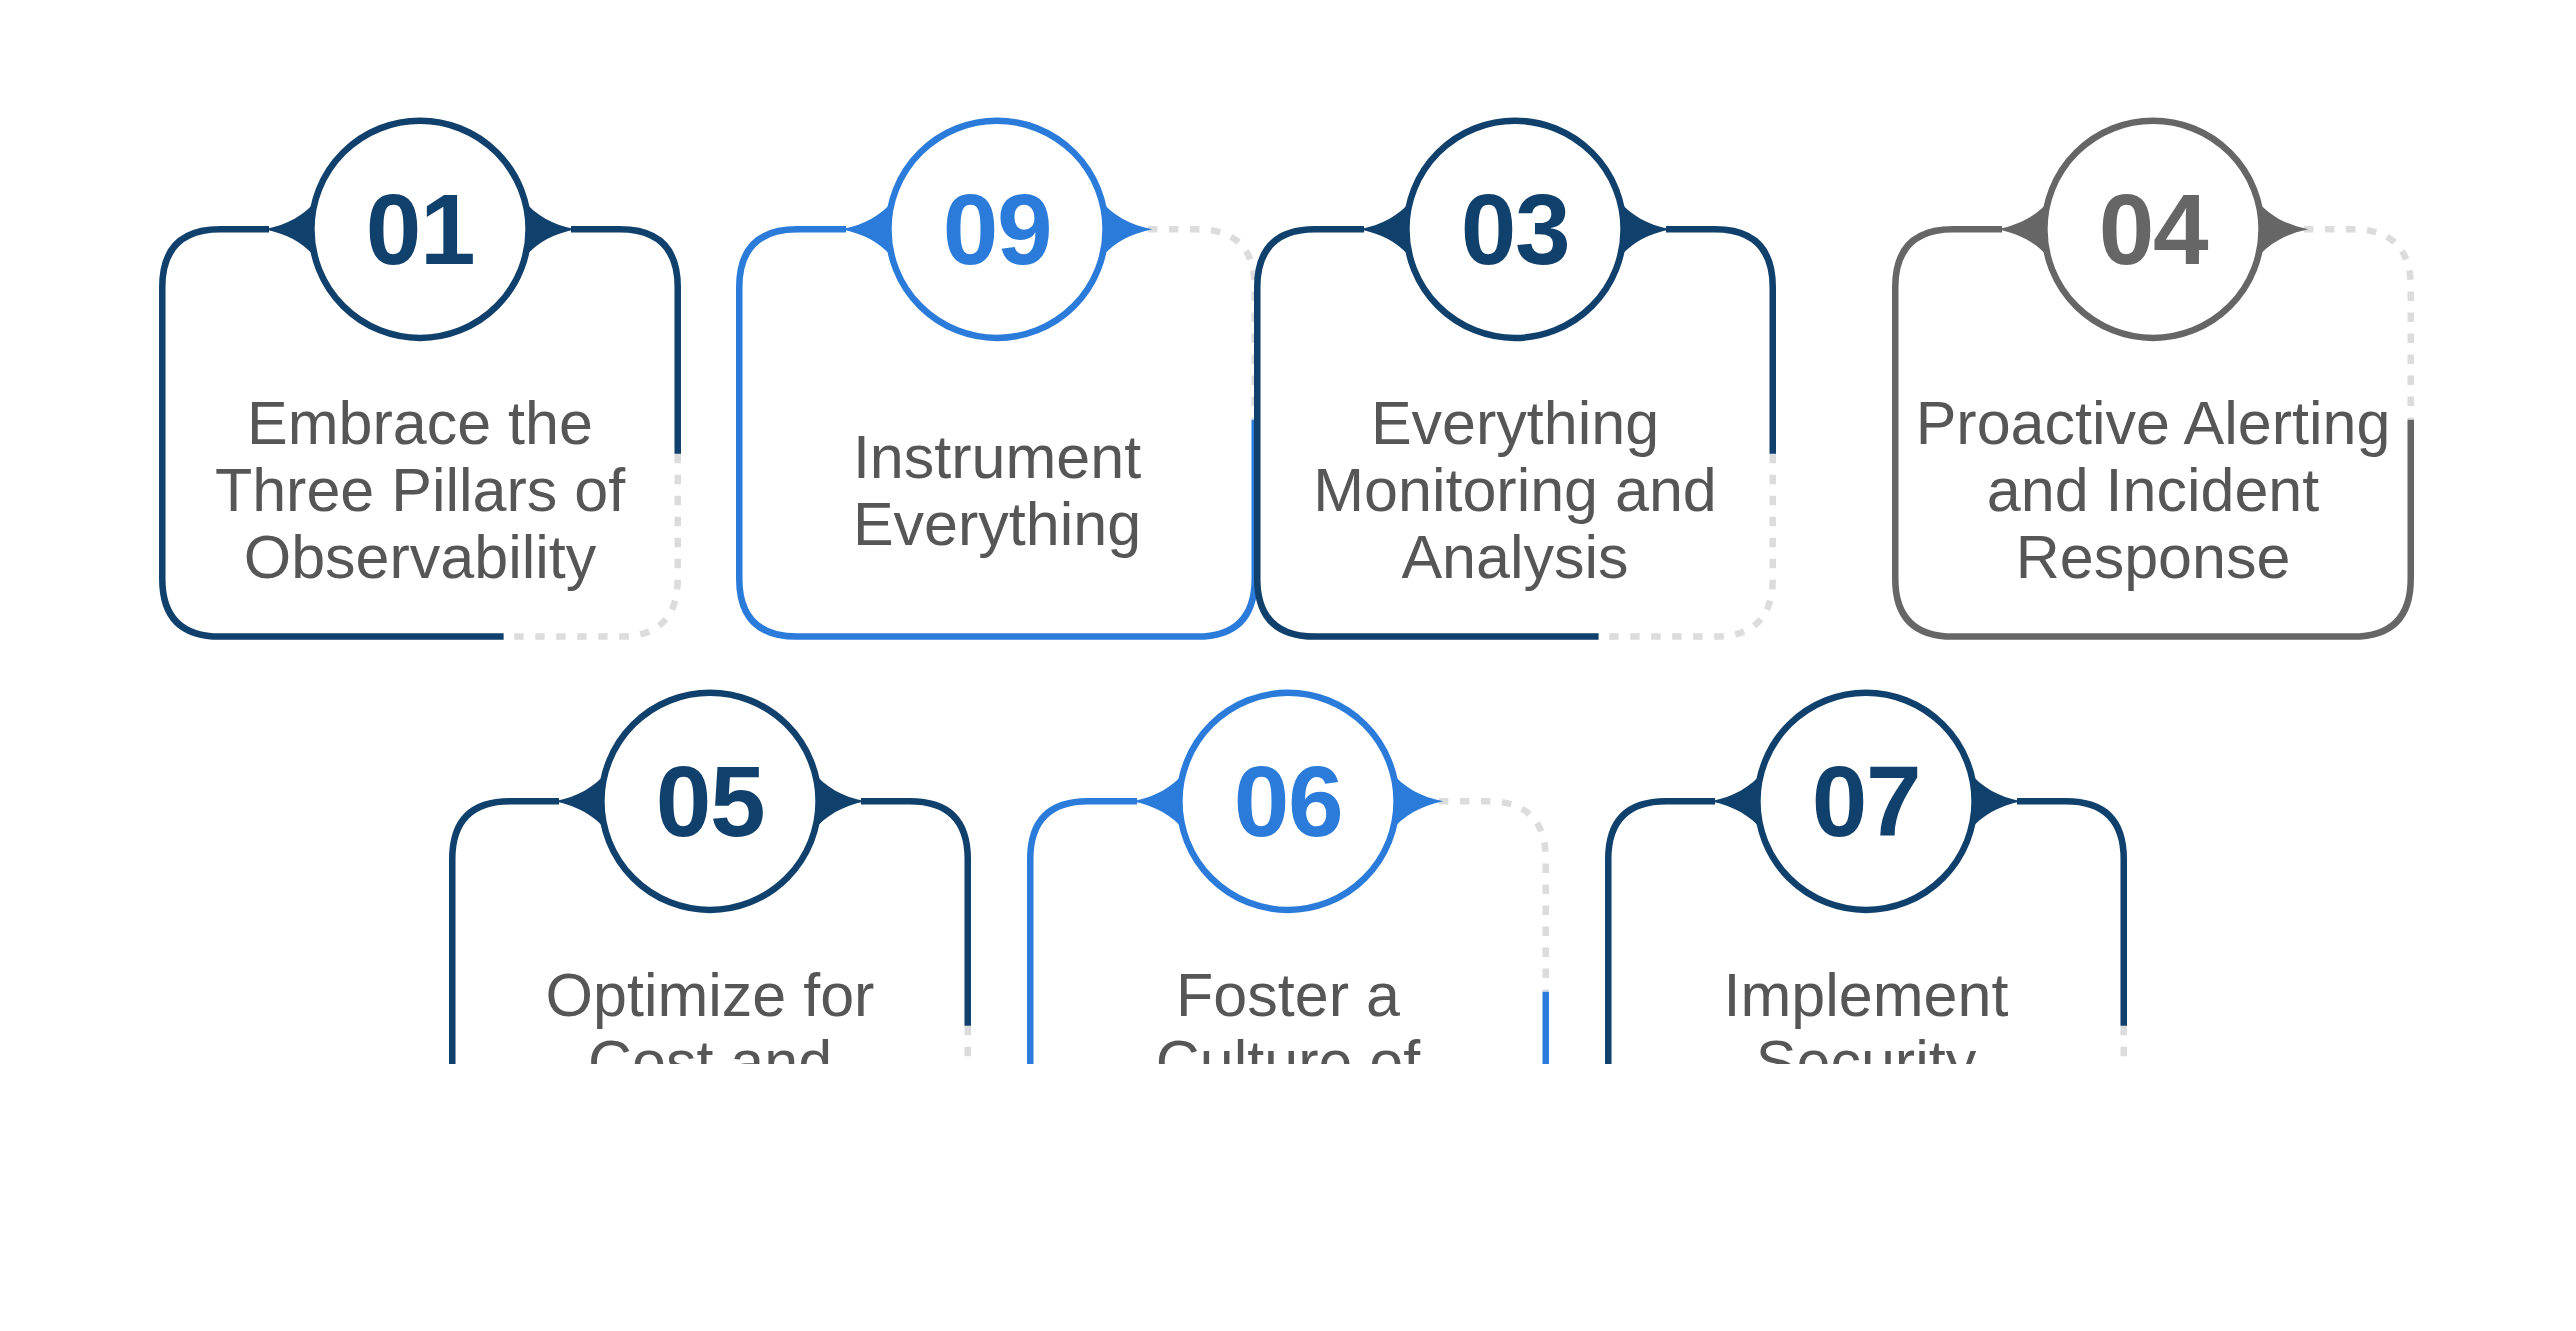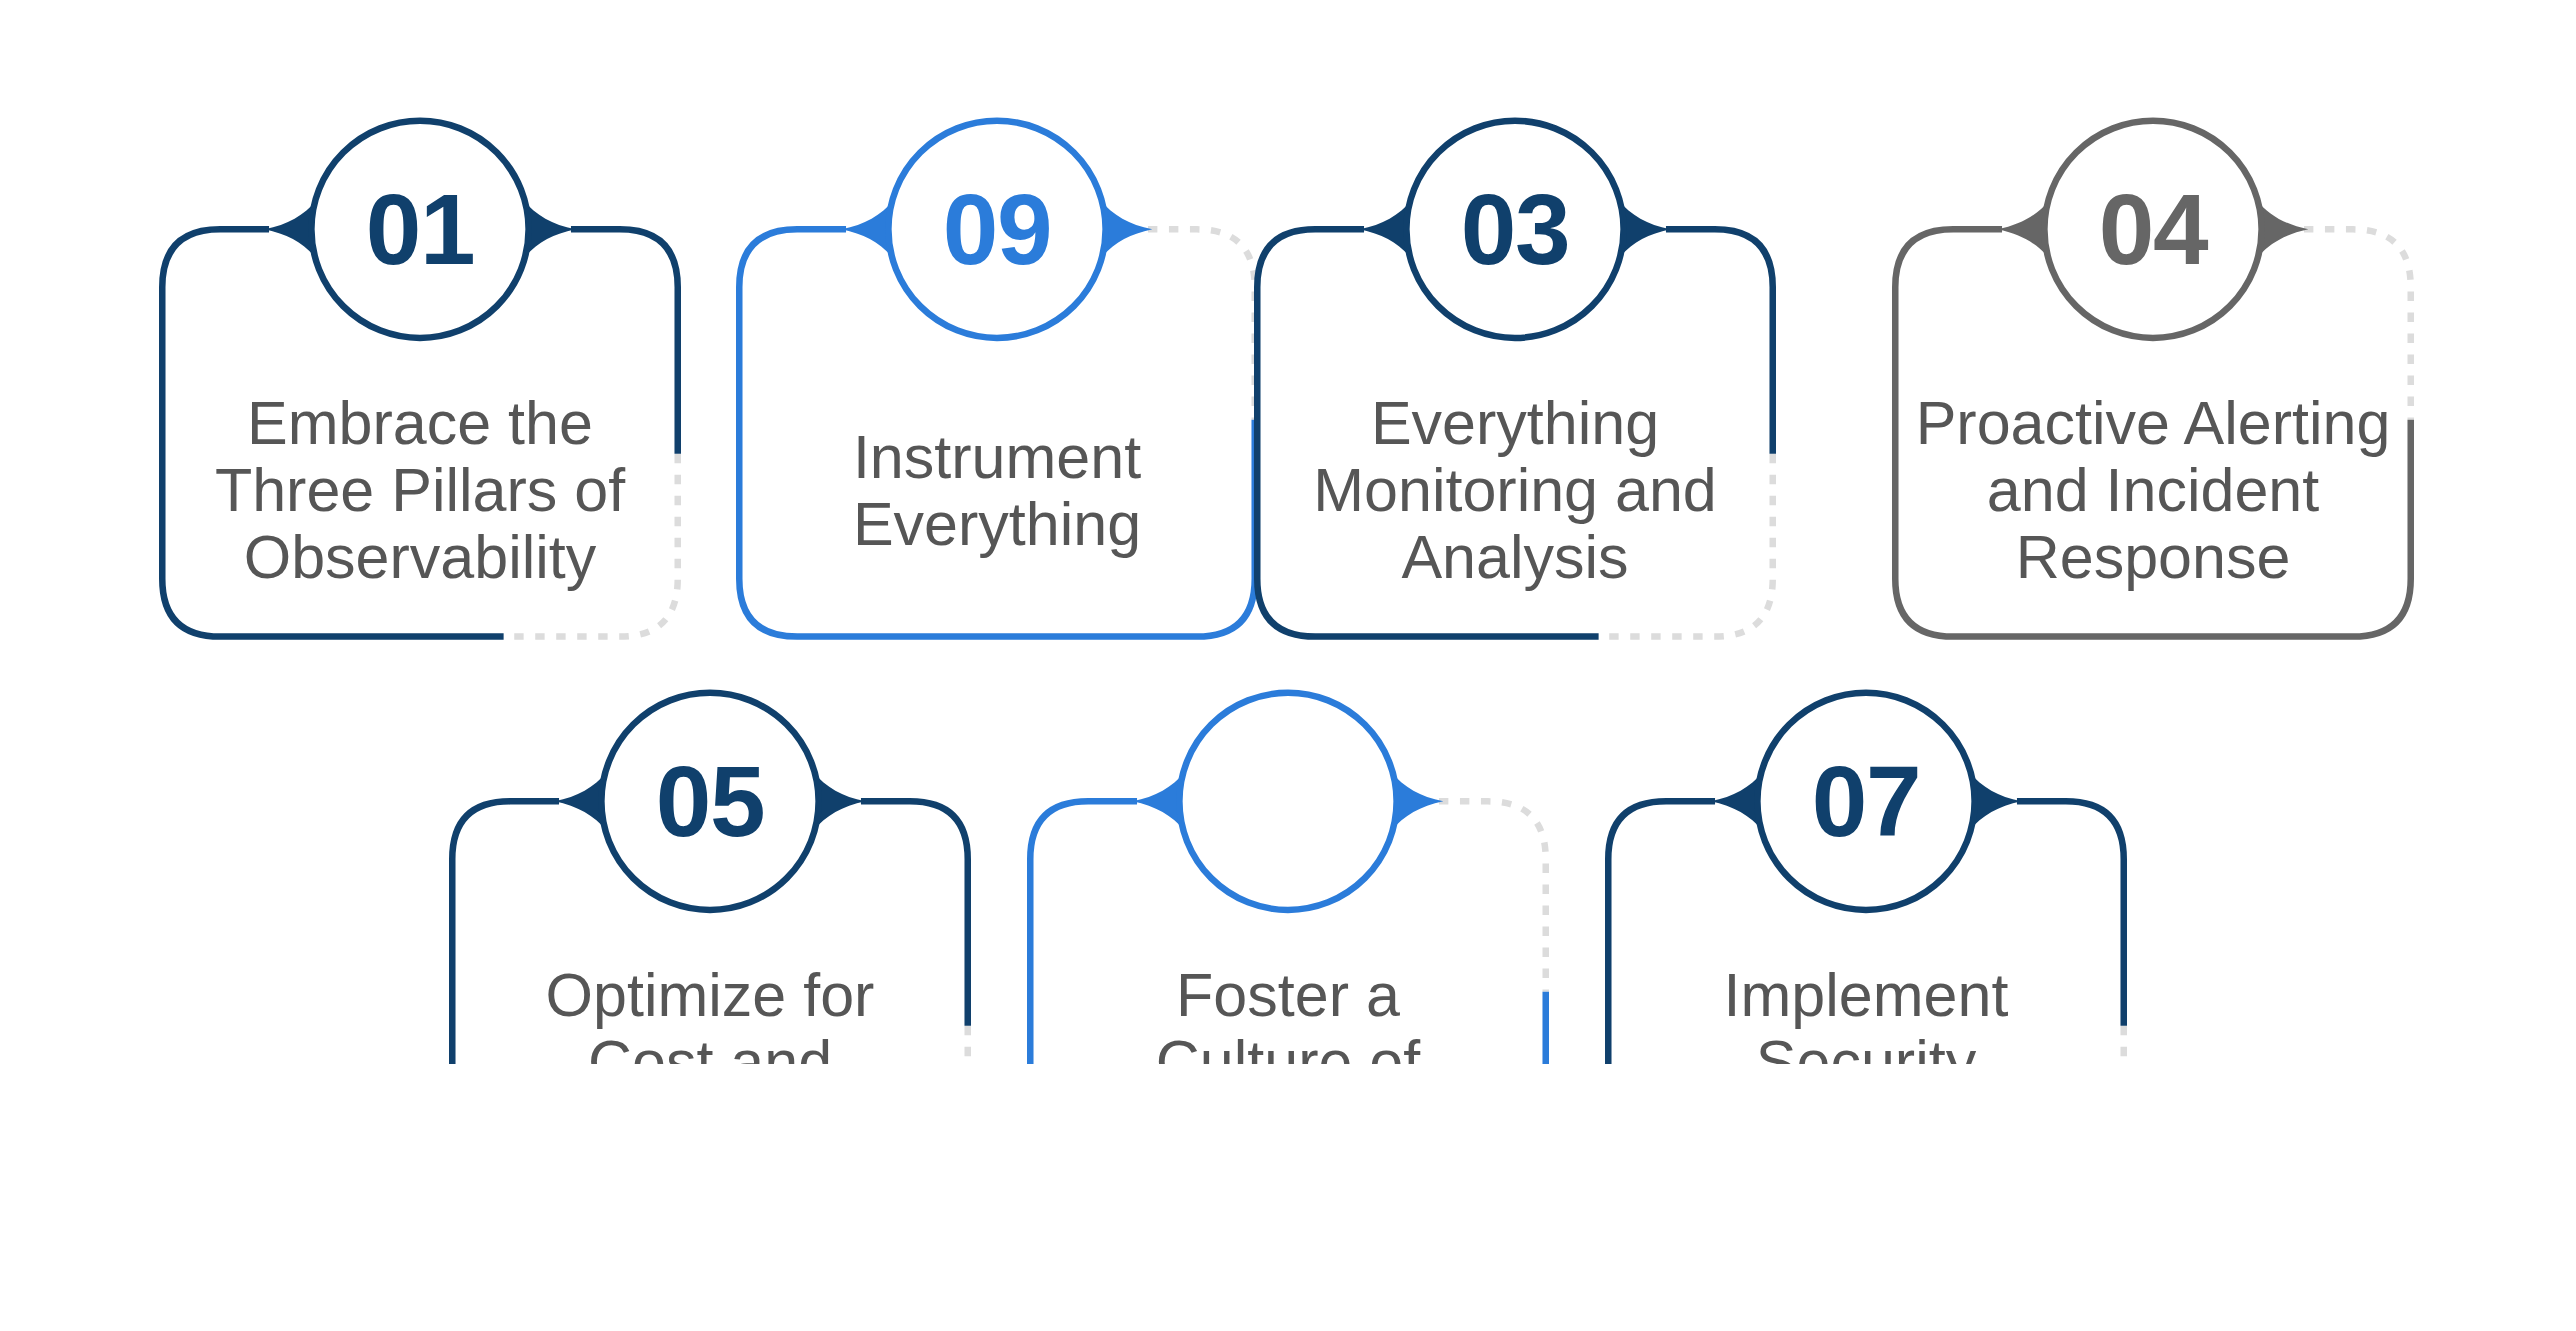--- a/index.html
+++ b/index.html
@@ -155,20 +155,21 @@
   </div>
 
   <div class="card c-blue pos-6">
     <svg class="frame" viewBox="0 0 721 722" aria-hidden="true">
       <path class="dash" d="M569 155 H636.5 Q716.5 155 716.5 235 V418"></path>
       <path class="line" d="M152 155 H84.5 Q4.5 155 4.5 235 V637.5 Q4.5 717.5 84.5 717.5 H636.5 Q716.5 717.5 716.5 637.5 V418"></path>
       <path class="spike" d="M146 155 C178 148 200 136 218 114 L218 196 C200 174 178 162 146 155 Z"></path>
       <path class="spike" d="M575 155 C543 148 521 136 503 114 L503 196 C521 174 543 162 575 155 Z"></path>
       <circle class="circ" cx="360.5" cy="155" r="150"></circle>
     </svg>
+    <div class="num">06</div>
     <div class="label">Foster a
 Culture of
 Observability</div>
   </div>
 
   <div class="card c-navy pos-7">
     <svg class="frame" viewBox="0 0 721 722" aria-hidden="true">
       <path class="dash" d="M716.5 465 V637.5 Q716.5 717.5 636.5 717.5 H476"></path>
       <path class="line" d="M152 155 H84.5 Q4.5 155 4.5 235 V637.5 Q4.5 717.5 84.5 717.5 H476"></path>
       <path class="line" d="M569 155 H636.5 Q716.5 155 716.5 235 V465"></path>

